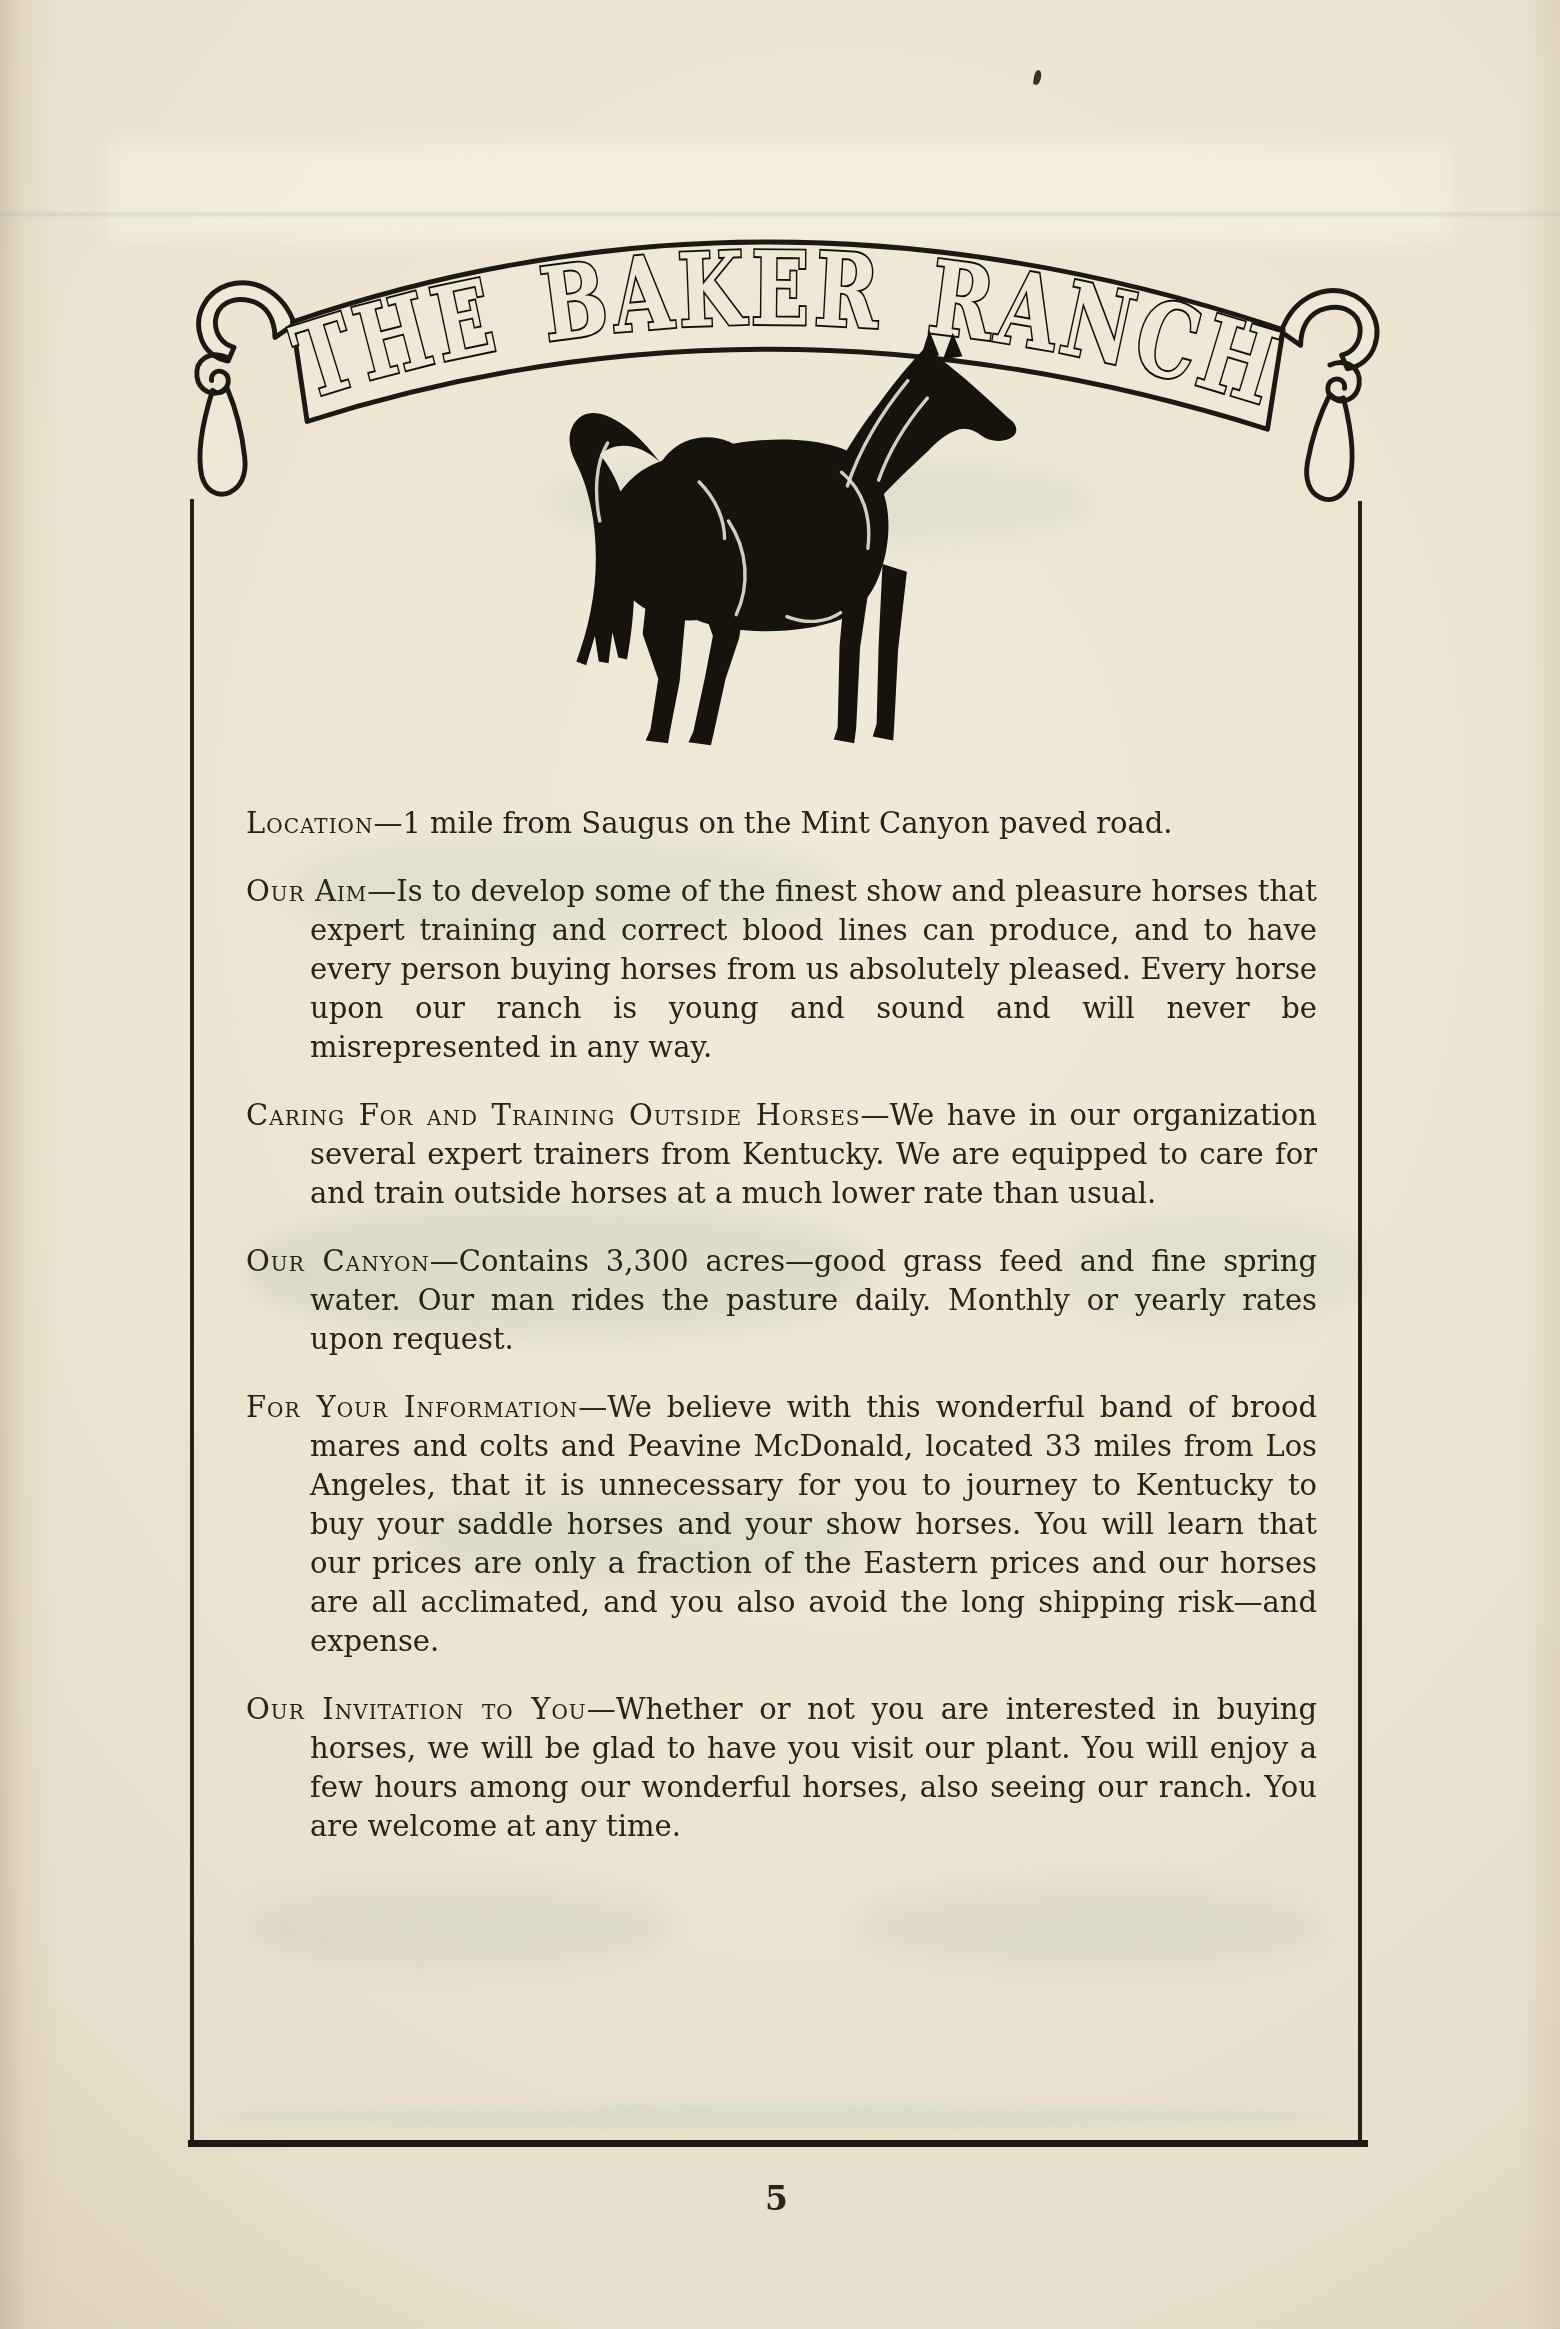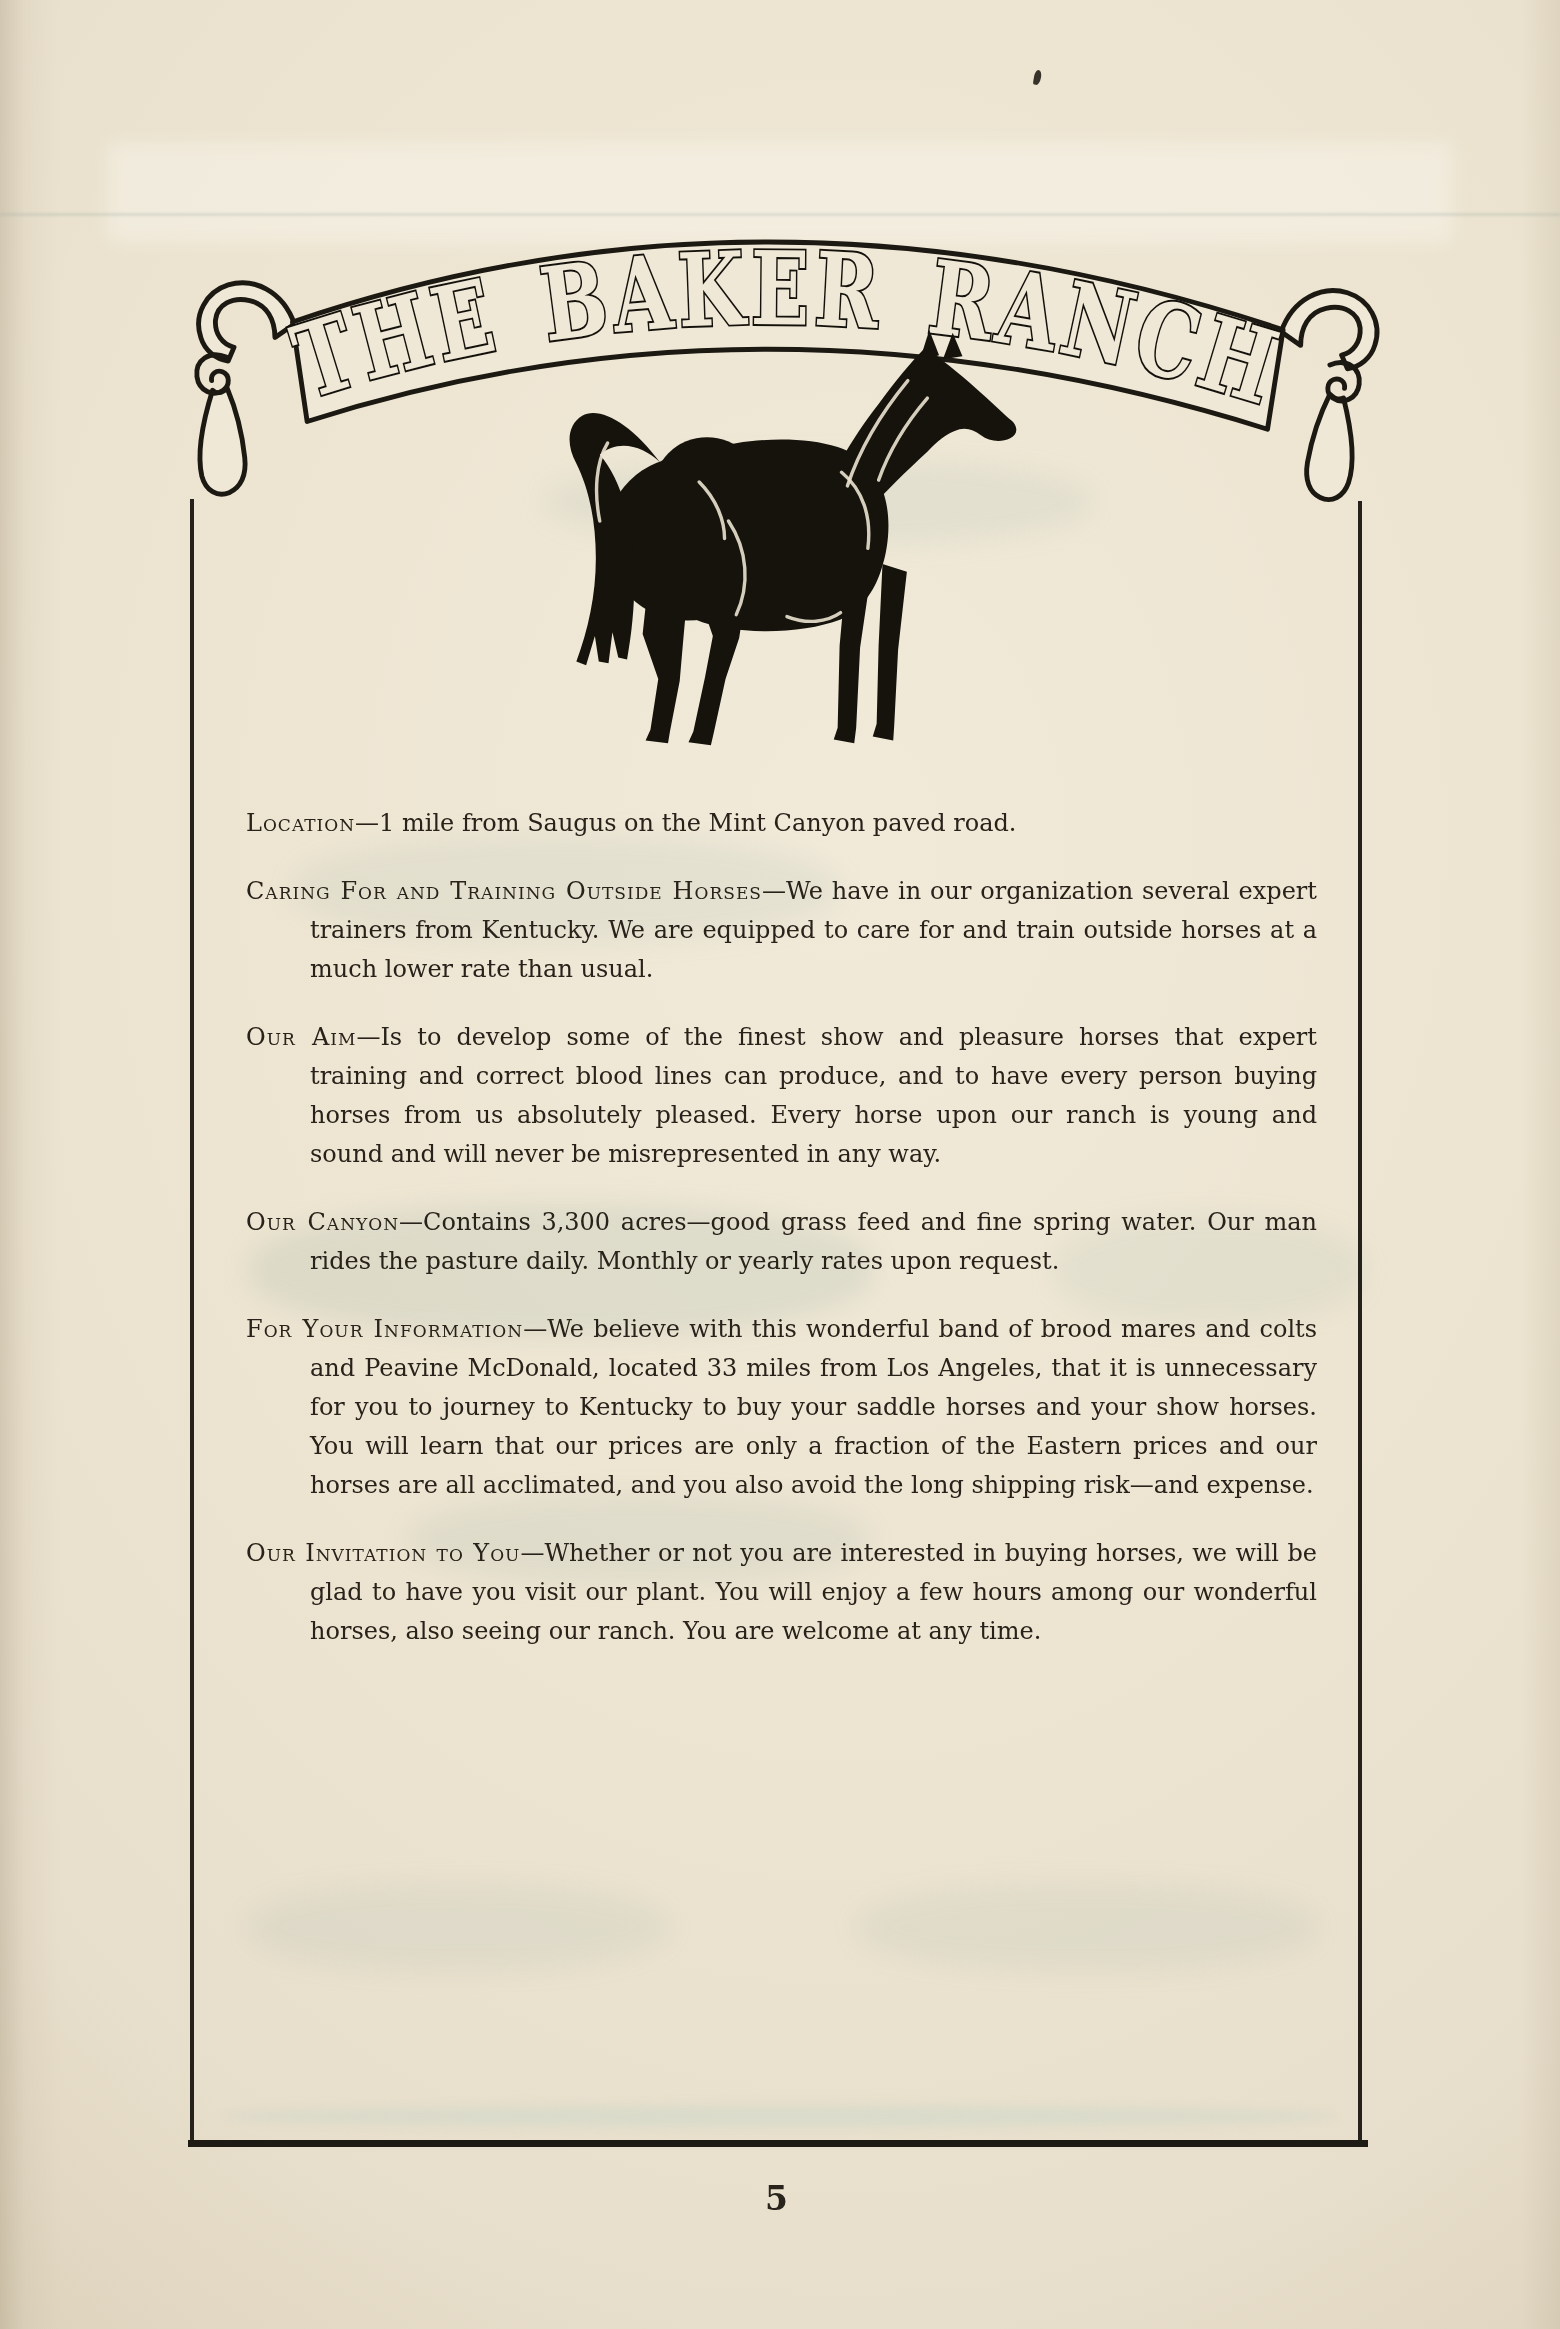--- a/index.html
+++ b/index.html
@@ -37,21 +37,21 @@
   .ribbon{fill:#efe8d6;stroke:#1c1913;stroke-width:5;stroke-linejoin:round;}
   .curl{fill:none;stroke:#1c1913;stroke-width:5;stroke-linecap:round;}
   .banner-text{font-family:"DejaVu Serif",serif;font-weight:bold;font-size:104px;
     letter-spacing:6px;word-spacing:18px;fill:#efe8d6;stroke:#14110c;stroke-width:4px;
     paint-order:stroke fill;}
   .horse{position:absolute;left:551px;top:324px;width:507px;height:434px;}
   .hfill{fill:#16130d;}
   .hline{fill:none;stroke:#ebe3cf;stroke-width:3.5;stroke-linecap:round;opacity:.9;}
   
   .text-block{position:absolute;left:246px;top:804px;width:1079px;color:#28221a;}
-  .section{font-size:24px;line-height:39px;text-align:justify;
+  .section{font-size:29px;line-height:39px;text-align:justify;
     margin:0 8px 29px 0;padding-left:64px;text-indent:-64px;}
   .sc{font-variant:small-caps;letter-spacing:1px;}
   .extras{display:block;text-indent:0;}
   .extra{display:block;text-indent:0;}
   .page-number{position:absolute;left:679px;top:2179px;width:195px;text-align:center;
     font-size:33px;font-weight:bold;color:#28231b;}
 </style>
 </head>
 <body>
 
@@ -137,23 +137,23 @@
   <div class="b-left"></div>
   <div class="b-right"></div>
   <div class="b-bottom"></div>
 
   <div class="text-block" id="sections">
     <p class="section"><span class="sc">Location</span><span class="body">—1 mile from Saugus on the Mint Canyon paved road.</span><span class="extras"></span></p>
 
 
 
 
+    <p class="section"><span class="sc">Our Aim</span><span class="body">—Is to develop some of the finest show and pleasure horses that expert training and correct blood lines can produce, and to have every person buying horses from us absolutely pleased. Every horse upon our ranch is young and sound and will never be misrepresented in any way.</span><span class="extras"></span></p>
+
     <p class="section"><span class="sc">Caring For and Training Outside Horses</span><span class="body">—We have in our organization several expert trainers from Kentucky. We are equipped to care for and train outside horses at a much lower rate than usual.</span><span class="extras"></span></p>
-
-    <p class="section"><span class="sc">Our Aim</span><span class="body">—Is to develop some of the finest show and pleasure horses that expert training and correct blood lines can produce, and to have every person buying horses from us absolutely pleased. Every horse upon our ranch is young and sound and will never be misrepresented in any way.</span><span class="extras"></span></p>
 
     <p class="section"><span class="sc">Our Canyon</span><span class="body">—Contains 3,300 acres—good grass feed and fine spring water. Our man rides the pasture daily.  Monthly or yearly rates upon request.</span><span class="extras"></span></p>
 
     <p class="section"><span class="sc">For Your Information</span><span class="body">—We believe with this wonderful band of brood mares and colts and Peavine McDonald, located 33 miles from Los Angeles, that it is unnecessary for you to journey to Kentucky to buy your saddle horses and your show horses. You will learn that our prices are only a fraction of the Eastern prices and our horses are all acclimated, and you also avoid the long shipping risk—and expense.</span><span class="extras"></span></p>
 
     <p class="section"><span class="sc">Our Invitation to You</span><span class="body">—Whether or not you are interested in buying horses, we will be glad to have you visit our plant. You will enjoy a few hours among our wonderful horses, also seeing our ranch. You are welcome at any time.</span><span class="extras"></span></p>
   </div>
 
   <div class="page-number">5</div>
 

